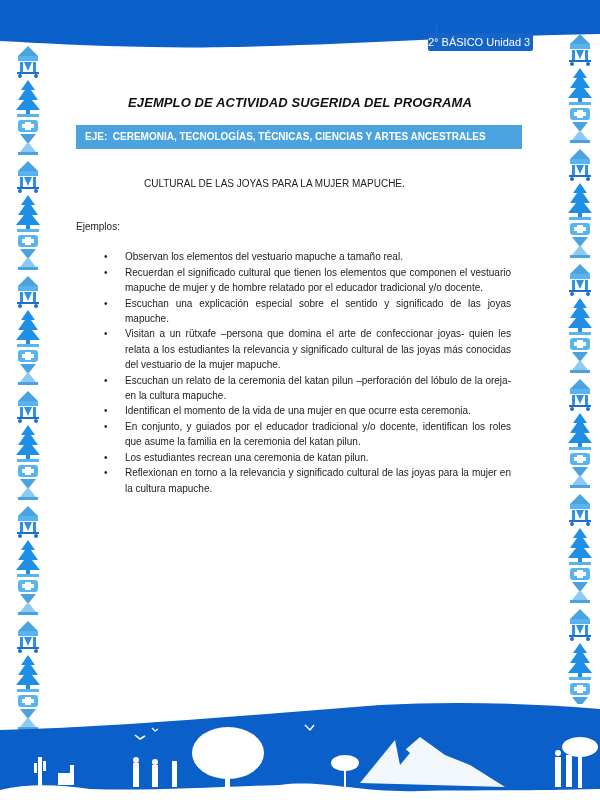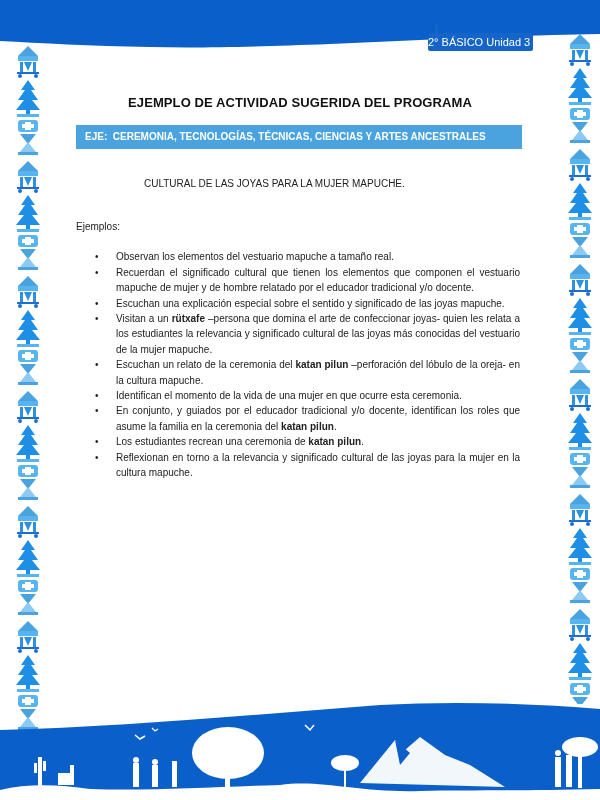--- a/index.html
+++ b/index.html
@@ -52,20 +52,21 @@
 
     .page-title {
       position: absolute;
       left: 0; top: 95px;
       width: 600px;
       text-align: center;
       font-size: 13px;
       font-weight: bold;
       letter-spacing: 0.1px;
       color: #111;
+      font-style: italic;
     }
     .eje-bar {
       position: absolute;
       left: 76px; top: 125px;
       width: 446px; height: 24px;
       background: #4aa3df;
       color: #ffffff;
       font-size: 10px;
       font-weight: bold;
       line-height: 24px;
@@ -94,36 +95,36 @@
       position: absolute;
       left: 76px; top: 219px;
       width: 448px;
       font-size: 10px;
       line-height: 15.4px;
       color: #222;
     }
     .examples-heading { margin-bottom: 15px; }
     ul.example-list {
       list-style: none;
-      margin: 4px;
+      margin: 13px;
       padding: 0;
     }
     ul.example-list li {
       position: relative;
       padding-left: 36px;
       text-align: justify;
     }
     ul.example-list li::before {
       content: "\2022";
       position: absolute;
       left: 15px;
       top: 0;
       font-size: 10px;
     }
-    ul.example-list li b { font-weight: bold; }
+    ul.example-list li b { font-weight: normal; }
   </style>
 </head>
 <body>
 
 <svg class="top-band" viewBox="0 0 600 60" preserveAspectRatio="none">
   <path d="M0,0 L600,0 L600,34 C500,36 420,40 330,44 C250,47 200,48 150,47 C90,46 40,43 0,41 Z" fill="#0b5fc8"></path>
 </svg>
 <div class="badge-stem"></div>
 <div class="badge">2° BÁSICO Unidad 3</div>
 

